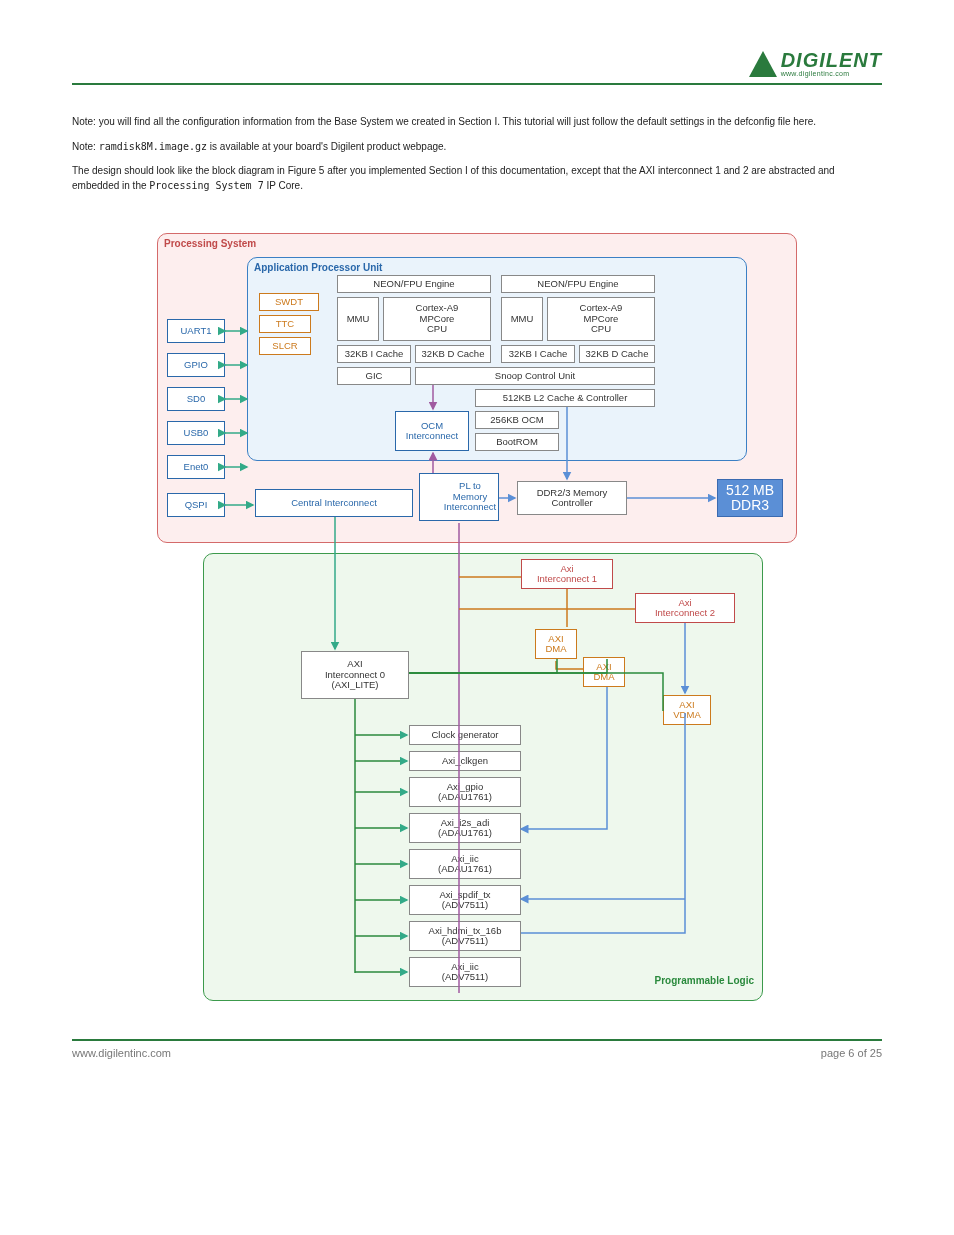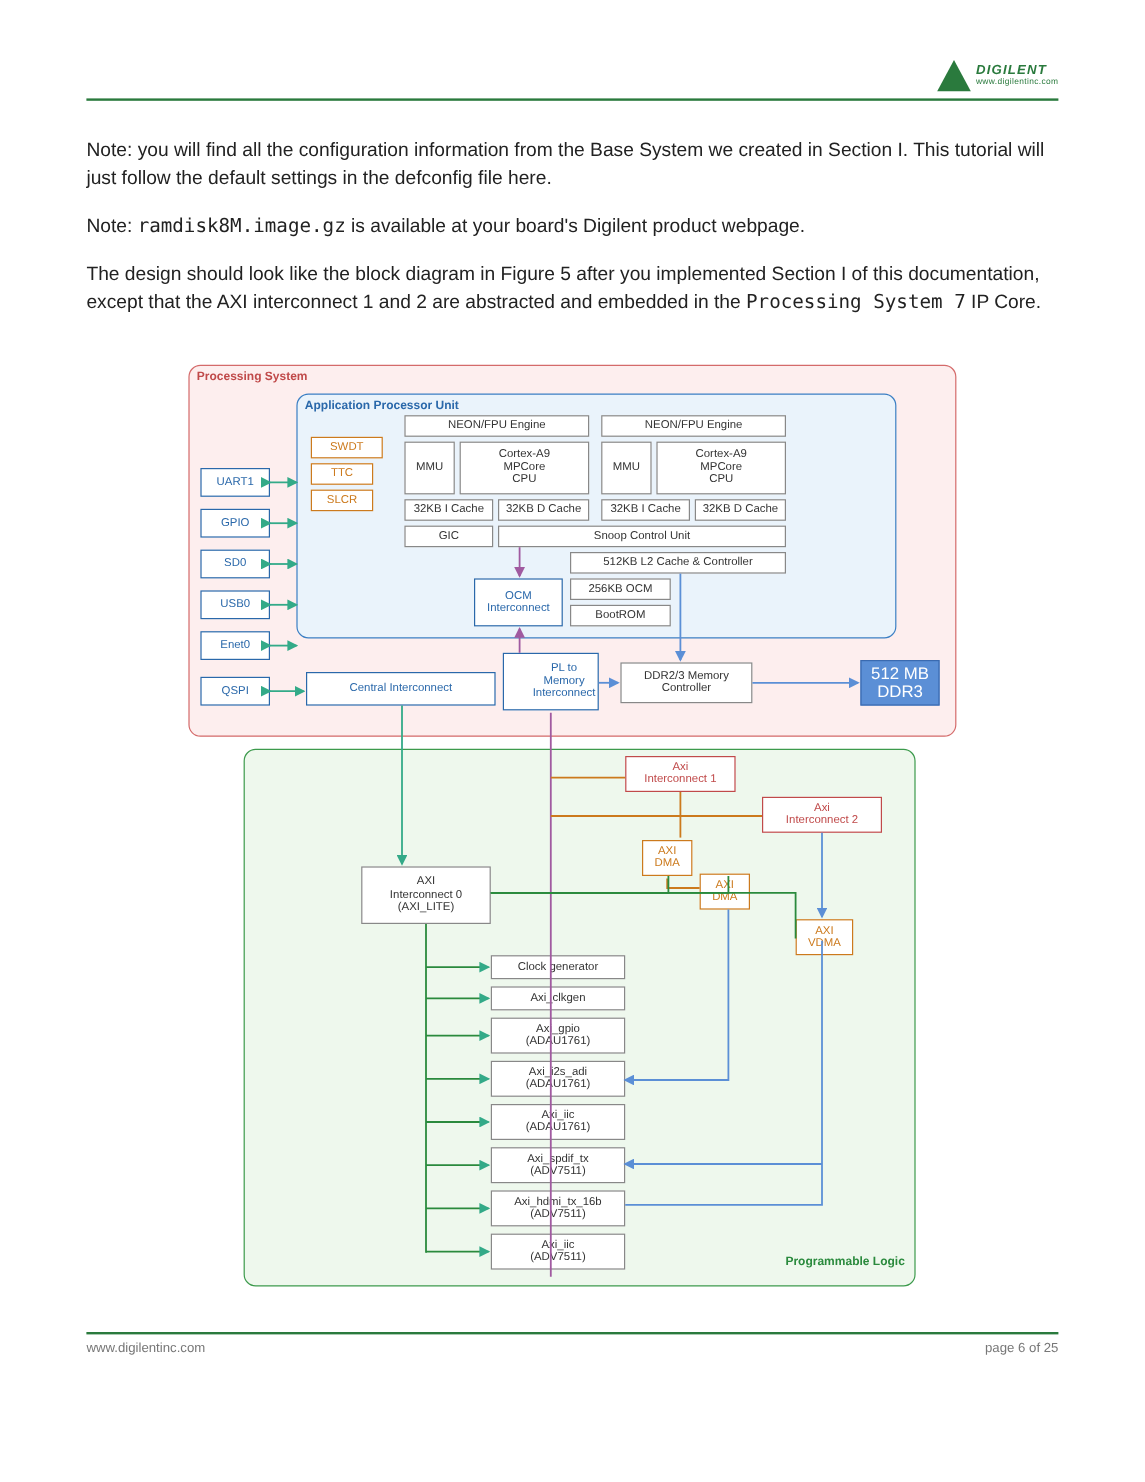--- a/index.html
+++ b/index.html
@@ -26,24 +26,24 @@
     gap: 4px;
   }
   .logo-tri {
     width: 0; height: 0;
     border-left: 14px solid transparent;
     border-right: 14px solid transparent;
     border-bottom: 26px solid #2a7a3d;
     position: relative;
   }
   .logo-txt { display:flex; flex-direction:column; line-height:1; }
-  .logo-main { font-weight: bold; font-size: 11px; color:#2a7a3d; font-style:italic; letter-spacing:1px;}
+  .logo-main { font-weight: bold; font-size: 20px; color:#2a7a3d; font-style:italic; letter-spacing:1px;}
   .logo-sub { font-size: 7px; color:#2a7a3d; letter-spacing:0.3px;}
   .body-text {
-    font-size: 16px;
+    font-size: 10px;
     line-height: 1.45;
     color: #222;
     margin-bottom: 40px;
   }
   .diagram-wrap {
     width: 640px;
     margin: 16px auto;
     position: relative;
   }
   .diagram {

